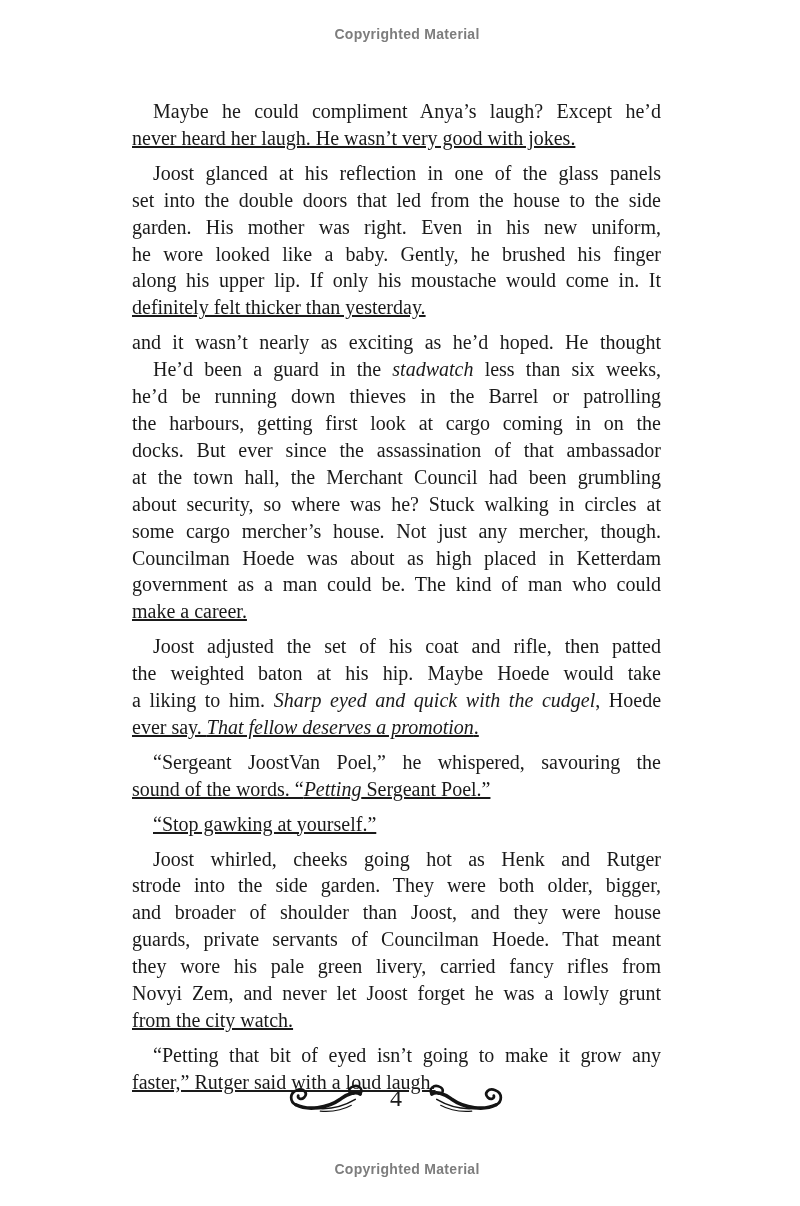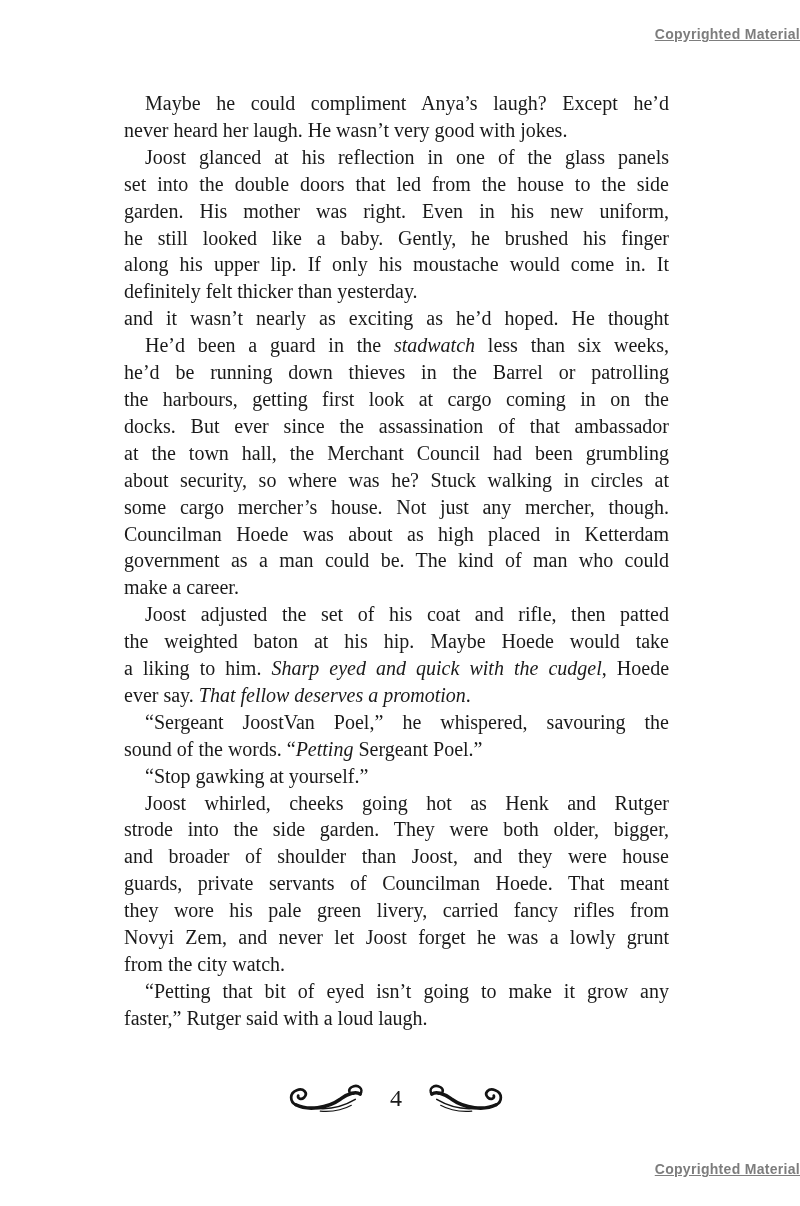--- a/index.html
+++ b/index.html
@@ -11,48 +11,48 @@
     width: 800px;
     height: 1206px;
     position: relative;
     overflow: hidden;
     font-family: "Liberation Serif", serif;
   }
   .copyright {
     position: absolute;
     left: 14px;
     right: 0;
-    text-align: right;
+    text-align: center;
     font-family: "Liberation Sans", sans-serif;
     font-weight: bold;
     font-size: 14px;
     letter-spacing: 0.3px;
     color: #7d7d7d;
-    text-decoration: underline;
   }
   .copyright.top { top: 26px; }
   .copyright.bottom { top: 1161px; }
 
   .text-block {
     position: absolute;
     left: 124px;
     top: 90px;
     width: 545px;
     color: #1a1a1a;
     font-size: 20px;
     line-height: 26.9px;
   }
-  .para { margin: 0; }
+  .para { margin: 8px; }
   .line {
     text-align: justify;
     text-align-last: justify;
     white-space: normal;
   }
   .line.last {
     text-align-last: left;
+    text-decoration: underline;
   }
   .line.first {
     text-indent: 21px;
   }
   .line em {
     font-style: italic;
   }
 
   .pagefoot-row {
     position: absolute;
@@ -81,21 +81,21 @@
 
 <div class="text-block">
     <div class="para">
       <div class="line first"><span>Maybe he could compliment Anya’s laugh? Except he’d</span></div>
       <div class="line last"><span>never heard her laugh. He wasn’t very good with jokes.</span></div>
     </div>
     <div class="para">
       <div class="line first"><span>Joost glanced at his reflection in one of the glass panels</span></div>
       <div class="line"><span>set into the double doors that led from the house to the side</span></div>
       <div class="line"><span>garden. His mother was right. Even in his new uniform,</span></div>
-      <div class="line"><span>he still looked like a baby. Gently, he brushed his finger</span></div>
+      <div class="line"><span>he wore looked like a baby. Gently, he brushed his finger</span></div>
       <div class="line"><span>along his upper lip. If only his moustache would come in. It</span></div>
       <div class="line last"><span>definitely felt thicker than yesterday.</span></div>
     </div>
     <div class="para">
       <div class="line"><span>and it wasn’t nearly as exciting as he’d hoped. He thought</span></div>
       <div class="line first"><span>He’d been a guard in the </span><em>stadwatch</em><span> less than six weeks,</span></div>
       <div class="line"><span>he’d be running down thieves in the Barrel or patrolling</span></div>
       <div class="line"><span>the harbours, getting first look at cargo coming in on the</span></div>
       <div class="line"><span>docks. But ever since the assassination of that ambassador</span></div>
       <div class="line"><span>at the town hall, the Merchant Council had been grumbling</span></div>

